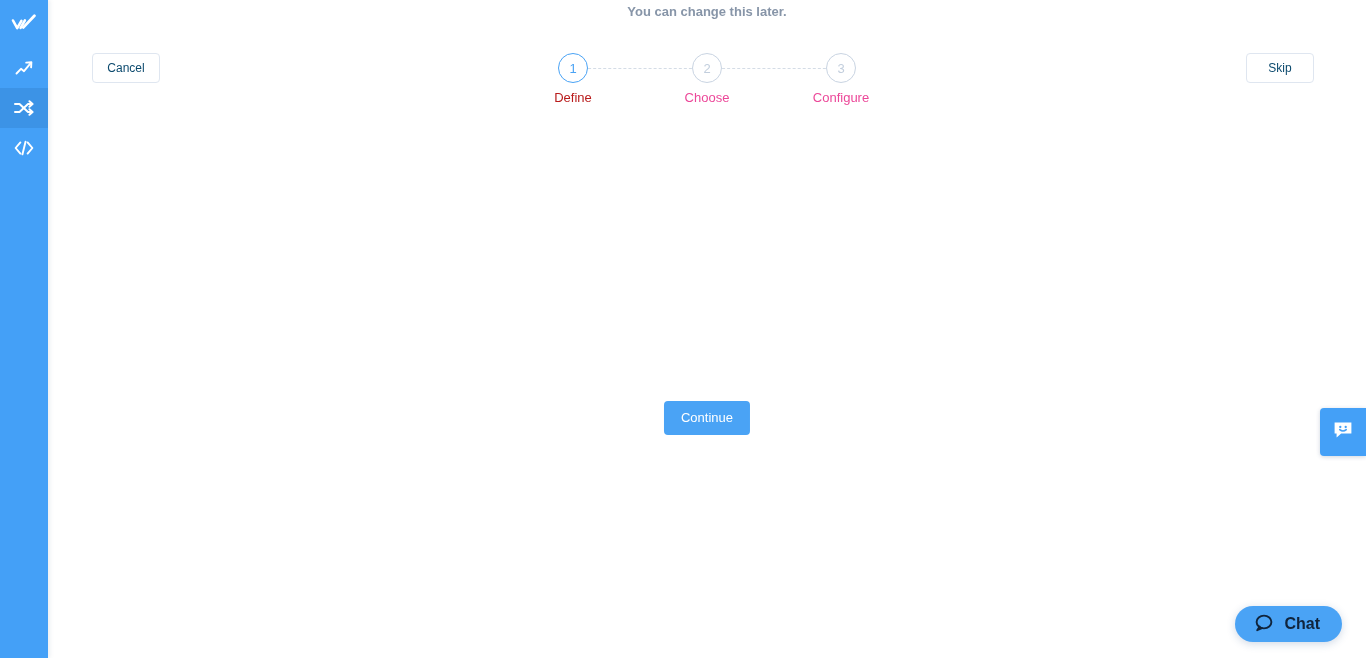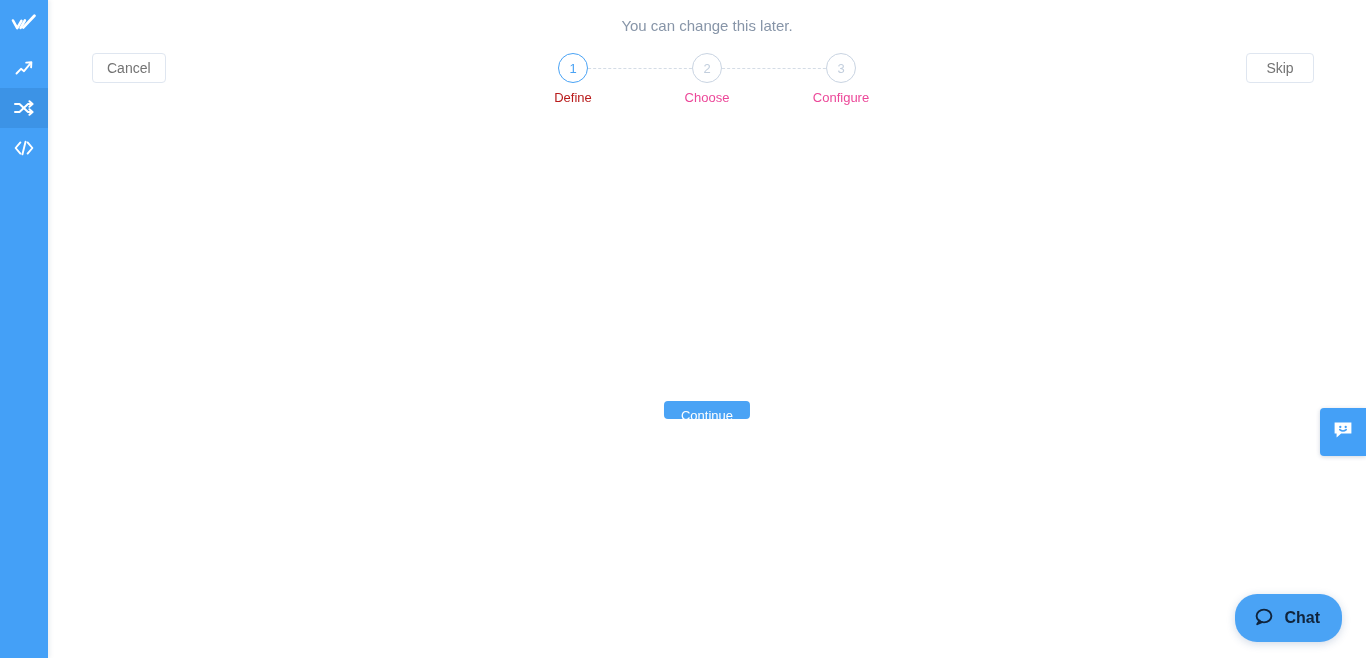--- a/index.html
+++ b/index.html
@@ -68,22 +68,22 @@
 
   .btn-ghost {
     position: absolute;
     top: 53px;
     height: 30px;
     min-width: 68px;
     padding: 0 14px;
     background: #ffffff;
     border: 1px solid #dfe6f0;
     border-radius: 4px;
-    color: #737373;
-    font-size: 14px;
+    color: #0c4a6e;
+    font-size: 12px;
     font-family: "Liberation Sans", sans-serif;
     line-height: 28px;
     text-align: center;
     cursor: pointer;
     white-space: nowrap;
   }
   .btn-cancel { left: 44px; }
   .btn-skip   { right: 52px; }
 
   
@@ -153,24 +153,25 @@
   .headline {
     margin-top: 160px;
     font-size: 25px;
     font-weight: bold;
     color: #283544;
     letter-spacing: -0.1px;
     text-align: center;
   }
 
   .subhead {
-    margin-top: 17px;
-    font-size: 15px;
+    margin-top: 4px;
+    font-size: 13px;
     color: #8795a8;
     text-align: center;
+    font-weight: bold;
   }
 
   .name-field {
     margin-top: 24px;
     width: 420px;
     height: 36px;
     border: none;
     outline: none;
     background: transparent;
     font-family: "Liberation Sans", sans-serif;
@@ -178,21 +179,21 @@
     color: #283544;
     text-align: center;
   }
   .name-field::placeholder { color: #ffffff; }
 
   .btn-primary {
     position: absolute;
     top: 401px;
     left: 50%;
     transform: translateX(-50%);
-    height: 18px;
+    height: 34px;
     padding: 0 17px;
     background: #4aa3f5;
     border: none;
     border-radius: 4px;
     color: #ffffff;
     font-size: 13px;
     font-family: "Liberation Sans", sans-serif;
     line-height: 30px;
     cursor: pointer;
     white-space: nowrap;
@@ -211,21 +212,21 @@
     align-items: center;
     justify-content: center;
     cursor: pointer;
     box-shadow: 0 1px 4px rgba(40,70,110,0.22);
   }
 
   .chat-pill {
     position: absolute;
     right: 24px;
     bottom: 16px;
-    height: 48px;
+    height: 36px;
     padding: 0 22px 0 18px;
     background: #4aa3f5;
     border: none;
     border-radius: 22px;
     display: flex;
     align-items: center;
     gap: 9px;
     cursor: pointer;
     box-shadow: 0 2px 8px rgba(40,80,140,0.22);
   }

